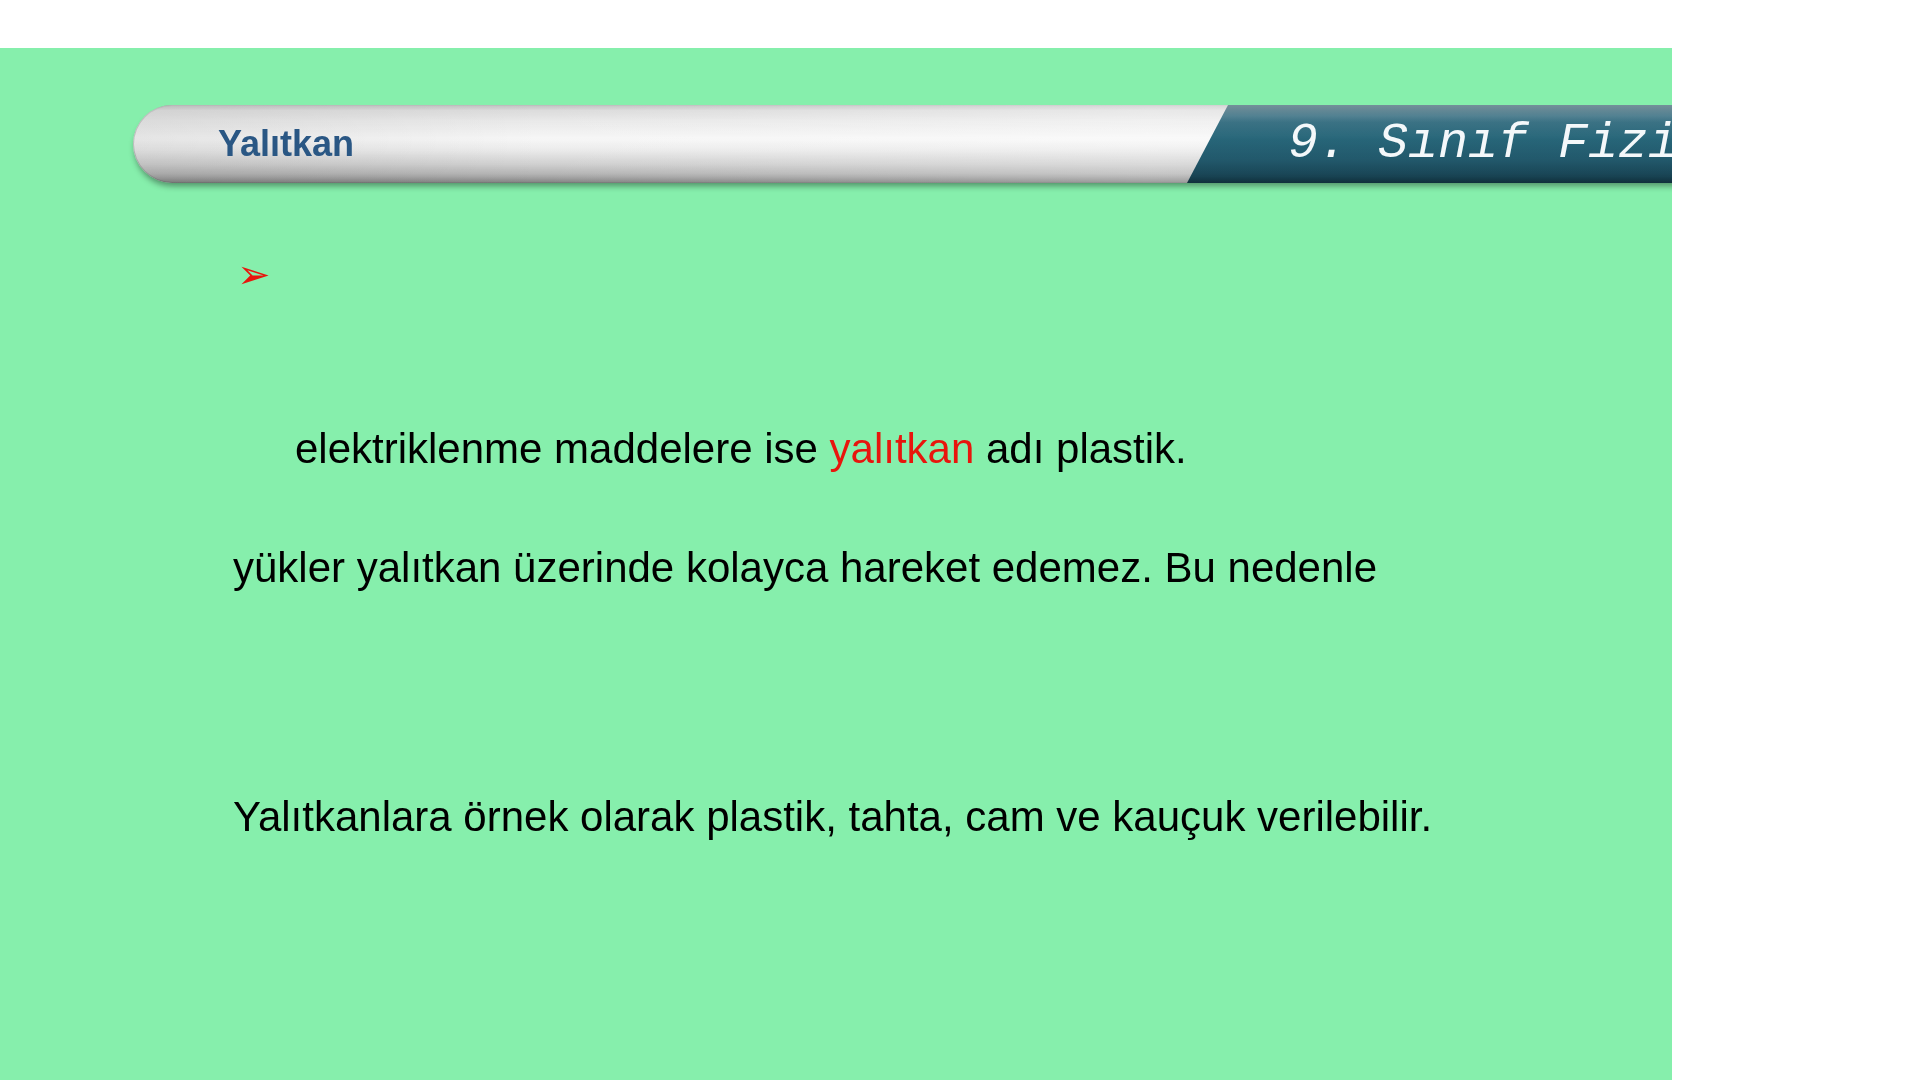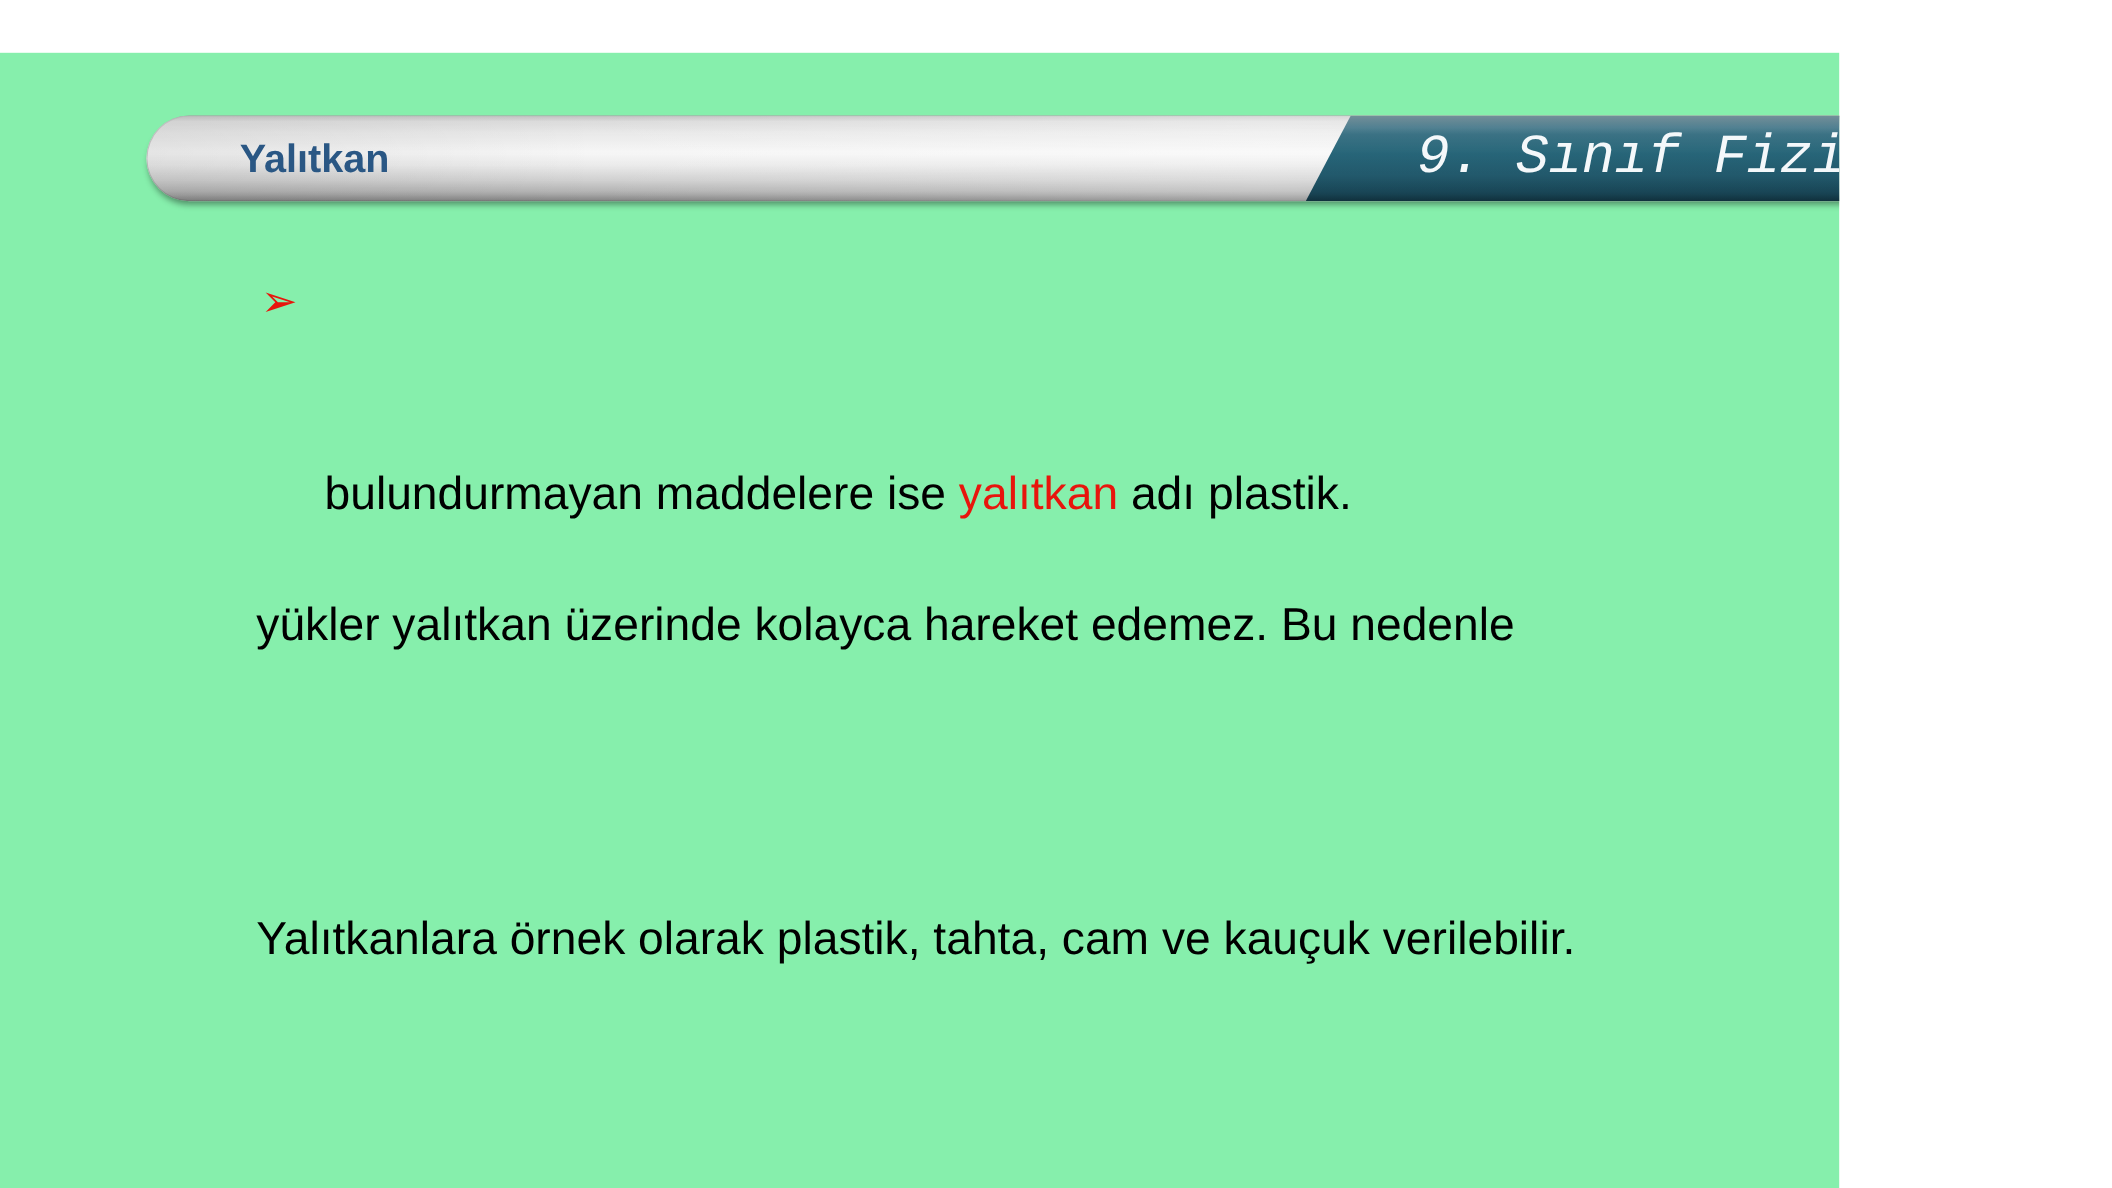--- a/index.html
+++ b/index.html
@@ -107,21 +107,21 @@
     color: #e8150d;
     line-height: 58px;
   }
   .p2 {
     left: 233px;
     top: 375px;
     width: 1460px;
   }
   .p3 {
     left: 233px;
-    top: 660px;
+    top: 624px;
     width: 1460px;
   }
   .red-word { color: #e8150d; }
 </style>
 </head>
 <body>
 
 <div class="slide">
 
   <header class="title-bar">
@@ -129,21 +129,21 @@
     <div class="teal-panel"></div>
     <div class="gloss"></div>
     <span class="slide-title">Yalıtkan</span>
     <span class="course-label">9. Sınıf Fizik</span>
   </header>
 
   <main>
 
     <div class="body-text p1">
       <span class="bullet-glyph">➢</span>
-      <span class="line"><span>bulundurmayan maddelere ise </span><span class="red-word">yalıtkan</span><span> adı plastik.</span></span>
+      <span class="line"><span>elektriklenme maddelere ise </span><span class="red-word">yalıtkan</span><span> adı plastik.</span></span>
     </div>
 
     <div class="body-text p2">
       <span class="line">yükler yalıtkan üzerinde kolayca hareket edemez. Bu nedenle</span>
     </div>
 
     <div class="body-text p3">
       <span class="line">Yalıtkanlara örnek olarak plastik, tahta, cam ve kauçuk verilebilir.</span>
     </div>
 

